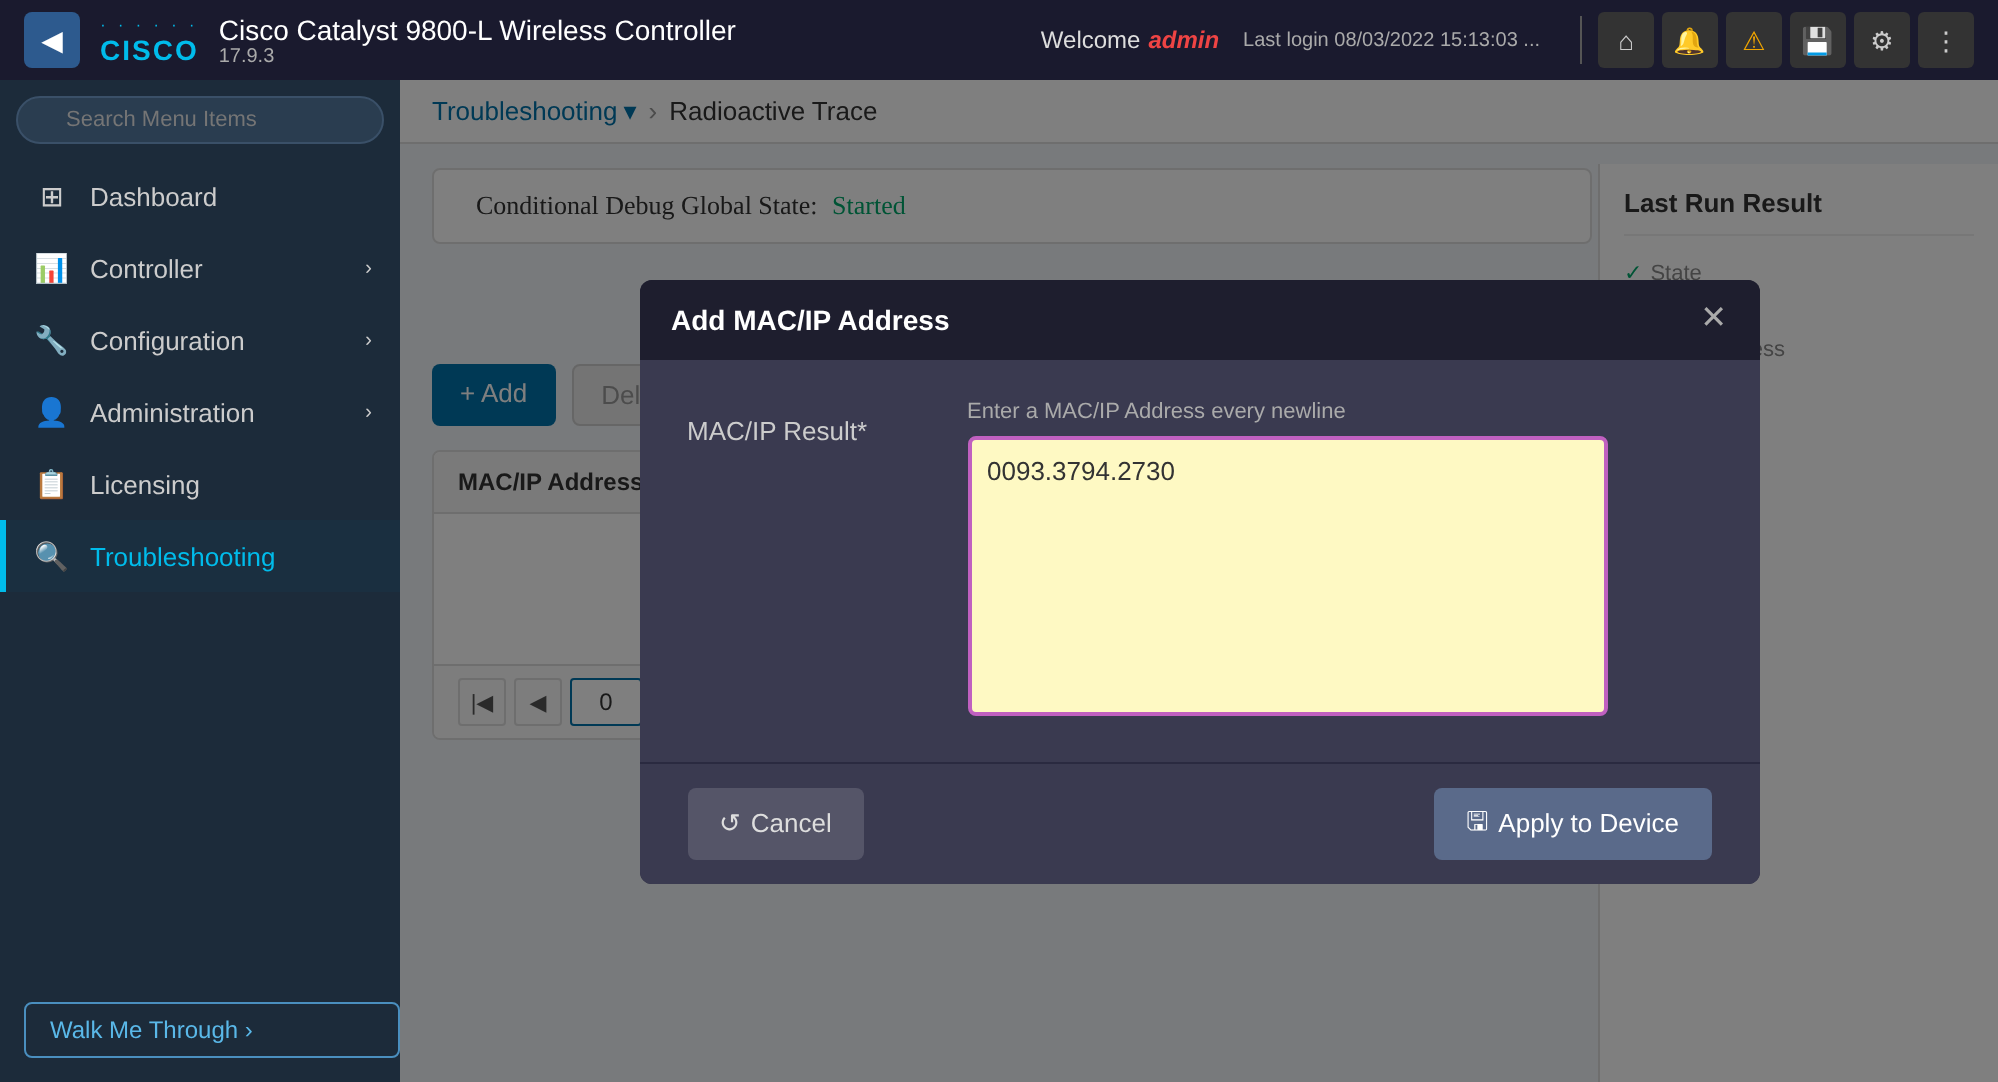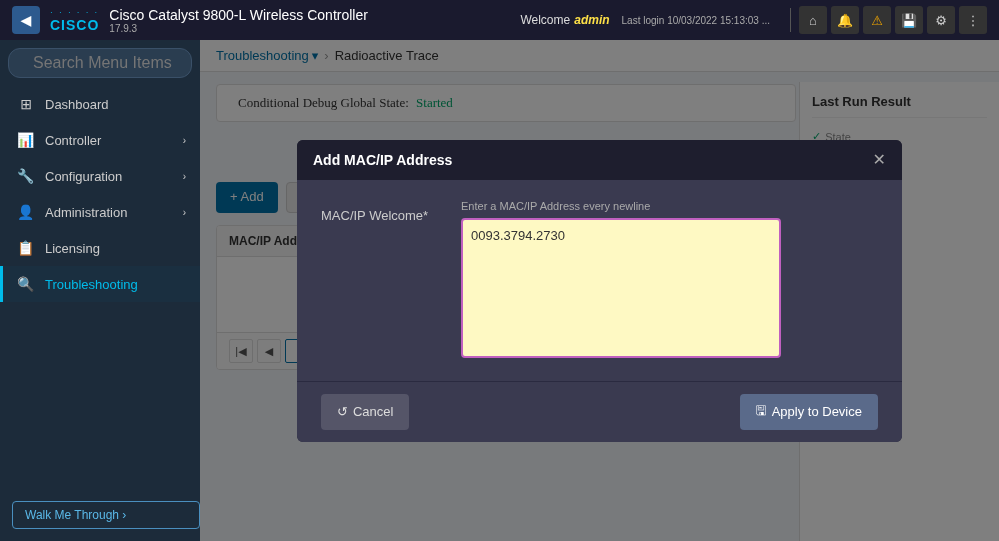--- a/index.html
+++ b/index.html
@@ -57,21 +57,21 @@
     .search-box {
       padding: 8px;
     }
     .search-input {
       width: 100%;
       background: #2a3d50;
       border: 1px solid #3a5068;
       color: #ccc;
       padding: 5px 8px 5px 24px;
       border-radius: 12px;
-      font-size: 16px;
+      font-size: 11px;
       outline: none;
       position: relative;
     }
     .search-wrap { position: relative; }
     .search-icon-left {
       position: absolute;
       left: 8px;
       top: 50%;
       transform: translateY(-50%);
       color: #888;
@@ -268,21 +268,21 @@
       top: 0; left: 0; right: 0; bottom: 0;
       background: rgba(0,0,0,0.5);
       display: flex;
       align-items: center;
       justify-content: center;
       z-index: 100;
     }
     .modal {
       background: #2a2a3e;
       border-radius: 6px;
-      width: 605px;
+      width: 560px;
       color: #ddd;
       overflow: hidden;
     }
     .modal-header {
       background: #1e1e2e;
       padding: 12px 16px;
       display: flex;
       align-items: center;
       justify-content: space-between;
       font-size: 14px;
@@ -368,22 +368,22 @@
       <span class="cisco-dots">· · · · · ·</span>
       <span class="cisco-logo-text">CISCO</span>
     </div>
     <div>
       <div style="font-size:14px;color:white;">Cisco Catalyst 9800-L Wireless Controller</div>
       <div style="font-size:10px;color:#aaa;">17.9.3</div>
     </div>
   </div>
   <div class="header-right">
     <span>Welcome</span>
-    <span style="font-style:italic;color:#fde047;font-weight:bold;margin-right:8px;">admin</span>
-    <span style="font-size:10px;color:#aaa;margin-right:12px;">Last login 10/03/2022 15:13:03 ...</span>
+    <span style="font-style:italic;color:#ef4444;font-weight:bold;margin-right:8px;">admin</span>
+    <span style="font-size:10px;color:#aaa;margin-right:12px;">Last login 08/03/2022 15:13:03 ...</span>
     <div class="header-divider"></div>
     <button class="header-icon" title="Home">⌂</button>
     <button class="header-icon" title="Notifications">🔔</button>
     <button class="header-icon" title="Alerts" style="color:#f0a500;">⚠</button>
     <button class="header-icon" title="Save">💾</button>
     <button class="header-icon" title="Settings">⚙</button>
     <button class="header-icon" title="More">⋮</button>
   </div>
 </div>
 
@@ -510,21 +510,21 @@
     </div>
 
     <div class="modal-overlay">
       <div class="modal">
         <div class="modal-header">
           <span>Add MAC/IP Address</span>
           <button class="modal-close">✕</button>
         </div>
         <div class="modal-body">
           <div class="modal-row">
-            <div class="modal-label">MAC/IP Welcome*</div>
+            <div class="modal-label">MAC/IP Result*</div>
             <div>
               <div class="modal-hint">Enter a MAC/IP Address every newline</div>
               <textarea class="modal-textarea" style="">0093.3794.2730</textarea>
             </div>
           </div>
         </div>
         <div class="modal-footer">
           <button class="btn-cancel">
             <span>↺</span>
             <span>Cancel</span>

